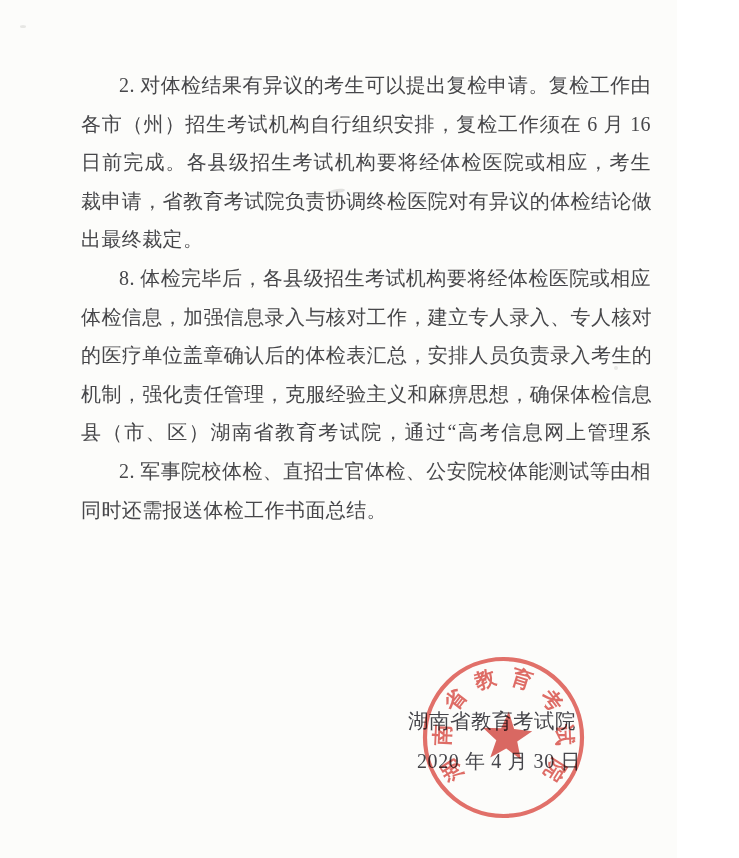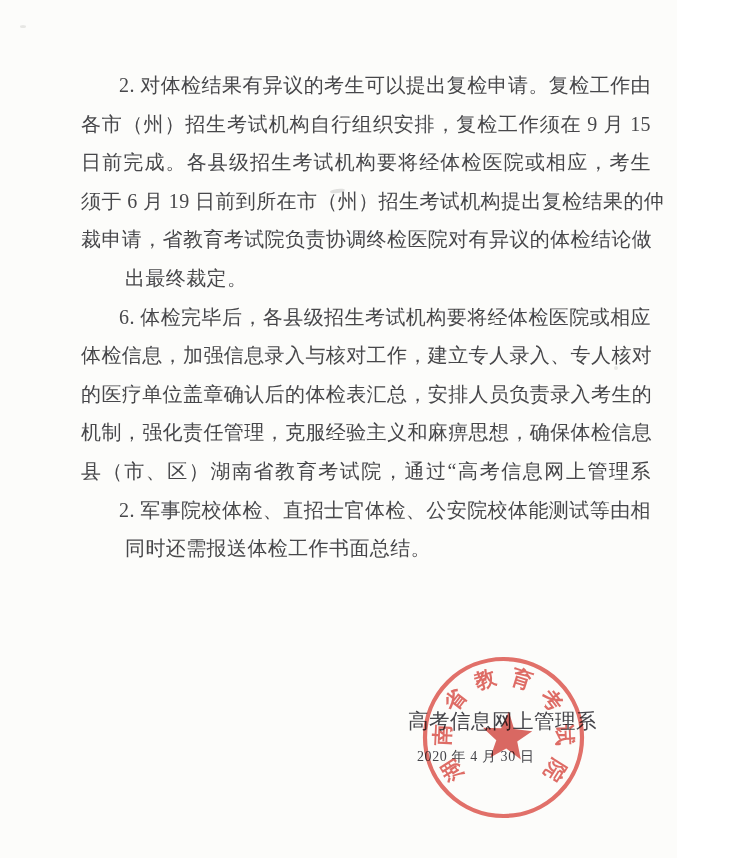--- a/index.html
+++ b/index.html
@@ -20,34 +20,33 @@
   .line{
     height:38.6px;
     white-space:nowrap;
     text-align:justify;
     text-align-last:justify;
     letter-spacing:0.4px;
   }
   .line.para-end{
     text-align:center;
     text-align-last:left;
-    margin-left:44px;
   }
   .line.indent{ text-indent:38px; }
   .sig-name{
     position:absolute;
     left:408px;top:707px;
     font-size:20.5px;
     letter-spacing:0.5px;
     color:#45454a;
   }
   .sig-date{
     position:absolute;
     left:417px;top:748px;
-    font-size:14px;
+    font-size:20px;
     letter-spacing:0.6px;
     color:#45454a;
   }
   .seal{
     position:absolute;
     left:412px;top:646px;
     width:184px;height:184px;
     mix-blend-mode:multiply;
     pointer-events:none;
   }
@@ -62,35 +61,34 @@
   .speck.s3{left:20px;top:25px;width:6px;height:3px;background:#d8d8d5;opacity:.6;}
   .speck.s4{left:614px;top:366px;width:4px;height:4px;background:#d5d5d2;opacity:.5;}
 </style>
 </head>
 <body>
 
 <div class="page">
 
   <div class="body-text">
     <div class="line indent">2. 对体检结果有异议的考生可以提出复检申请。复检工作由</div>
-    <div class="line">各市（州）招生考试机构自行组织安排，复检工作须在 9 月 15</div>
+    <div class="line">各市（州）招生考试机构自行组织安排，复检工作须在 6 月 16</div>
     <div class="line">日前完成。各县级招生考试机构要将经体检医院或相应，考生</div>
-    <div class="line">须于 6 月 19 日前到所在市（州）招生考试机构提出复检结果的仲</div>
     <div class="line">裁申请，省教育考试院负责协调终检医院对有异议的体检结论做</div>
     <div class="line para-end">出最终裁定。</div>
-    <div class="line indent">6. 体检完毕后，各县级招生考试机构要将经体检医院或相应</div>
+    <div class="line indent">8. 体检完毕后，各县级招生考试机构要将经体检医院或相应</div>
     <div class="line">体检信息，加强信息录入与核对工作，建立专人录入、专人核对</div>
     <div class="line">的医疗单位盖章确认后的体检表汇总，安排人员负责录入考生的</div>
     <div class="line">机制，强化责任管理，克服经验主义和麻痹思想，确保体检信息</div>
     <div class="line">县（市、区）湖南省教育考试院，通过“高考信息网上管理系</div>
     <div class="line indent">2. 军事院校体检、直招士官体检、公安院校体能测试等由相</div>
     <div class="line para-end">同时还需报送体检工作书面总结。</div>
   </div>
 
-  <div class="sig-name">高考信息网上管理系</div>
+  <div class="sig-name">湖南省教育考试院</div>
   <div class="sig-date">2020 年 4 月 30 日</div>
 
   <svg class="seal" viewBox="0 0 184 184">
     <defs>
       <filter id="stamp-blur" x="-10%" y="-10%" width="120%" height="120%">
         <feGaussianBlur stdDeviation="0.55"></feGaussianBlur>
       </filter>
     </defs>
     <g filter="url(#stamp-blur)" opacity="0.86">
       <circle cx="91.5" cy="91.5" r="78.5" fill="none" stroke="#e05a53" stroke-width="4.2"></circle>

